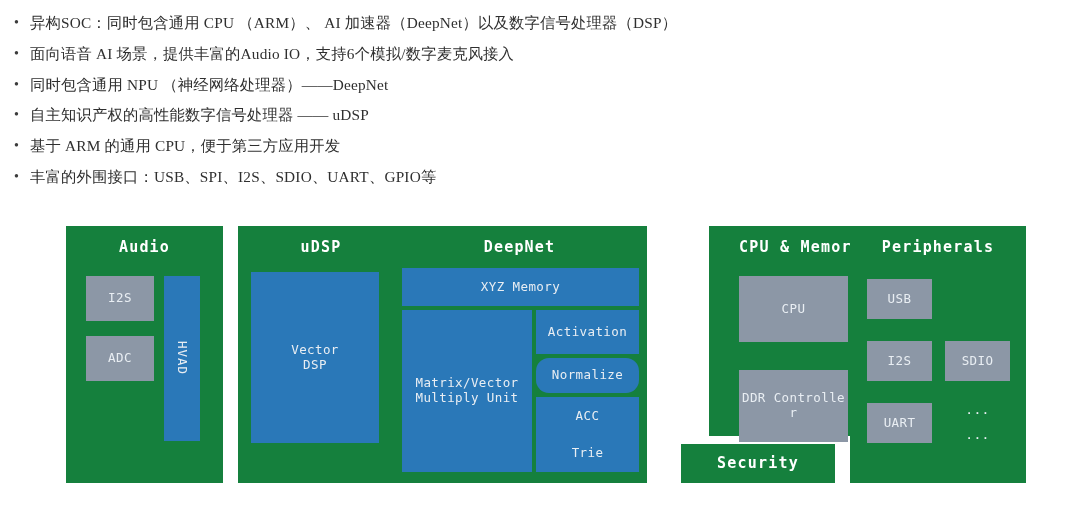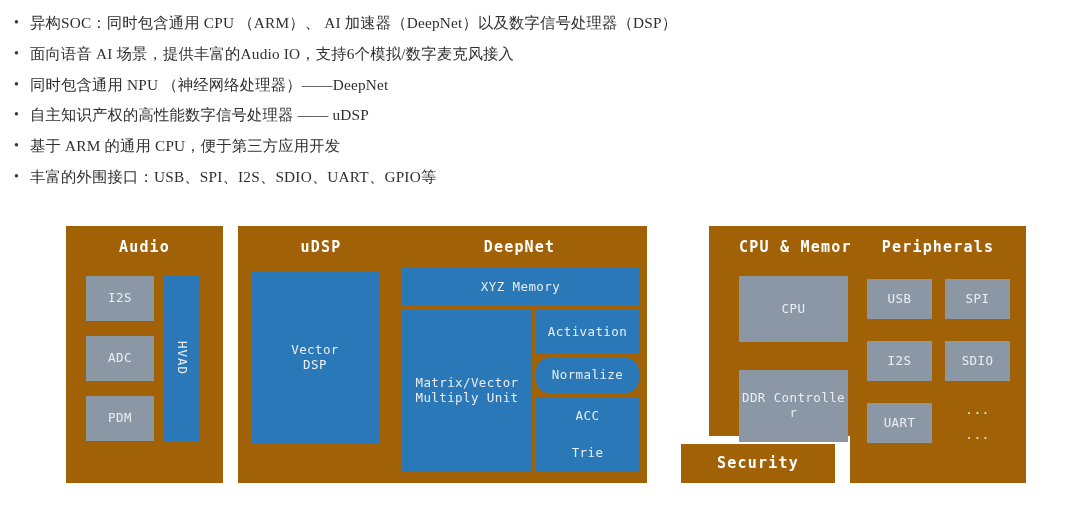--- a/index.html
+++ b/index.html
@@ -49,21 +49,21 @@
   .diagram {
     position: absolute;
     left: 0;
     top: 0;
     width: 1080px;
     height: 523px;
     pointer-events: none;
   }
   .panel {
     position: absolute;
-    background: #a16207;
+    background: #15803d;
     pointer-events: auto;
   }
   .panel-title {
     position: absolute;
     left: 0;
     right: 0;
     top: 12px;
     text-align: center;
     color: #ffffff;
     font-family: "DejaVu Sans Mono", "Liberation Mono", monospace;
@@ -136,21 +136,20 @@
     <span class="bullet-text">丰富的外围接口：USB、SPI、I2S、SDIO、UART、GPIO等</span>
   </div>
 </div>
 
 <div class="diagram">
 
   <div class="panel" style="left:66px; top:226px; width:157px; height:257px;">
     <div class="panel-title">Audio</div>
     <div class="box gray" style="left:20px; top:50px; width:68px; height:45px;">I2S</div>
     <div class="box gray" style="left:20px; top:110px; width:68px; height:45px;">ADC</div>
-    <div class="box gray" style="left:20px; top:170px; width:68px; height:45px;">PDM</div>
     <div class="box blue" style="left:98px; top:50px; width:36px; height:165px;">
       <span class="vert-label">HVAD</span>
     </div>
   </div>
 
   <div class="panel" style="left:238px; top:226px; width:160px; height:257px;padding-left:6px;">
     <div class="panel-title">uDSP</div>
     <div class="box blue" style="left:13px; top:46px; width:128px; height:171px; white-space:pre-line;">Vector
 DSP</div>
   </div>
@@ -171,21 +170,20 @@
     <div class="box gray" style="left:30px; top:120px; width:109px; height:72px;margin-top:24px;">DDR Controller</div>
   </div>
 
   <div class="panel" style="left:681px; top:444px; width:154px; height:39px;">
     <div class="panel-title" style="top:10px;">Security</div>
   </div>
 
   <div class="panel" style="left:850px; top:226px; width:176px; height:257px;">
     <div class="panel-title">Peripherals</div>
     <div class="box gray" style="left:17px; top:53px; width:65px; height:40px;">USB</div>
-    <div class="box gray" style="left:95px; top:53px; width:65px; height:40px;">SPI</div>
     <div class="box gray" style="left:17px; top:115px; width:65px; height:40px;">I2S</div>
     <div class="box gray" style="left:95px; top:115px; width:65px; height:40px;">SDIO</div>
     <div class="box gray" style="left:17px; top:177px; width:65px; height:40px;">UART</div>
     <div class="box dots" style="left:95px; top:172px; width:65px; height:50px; background:transparent;">
       <span>...</span>
       <span>...</span>
     </div>
   </div>
 
 </div>

